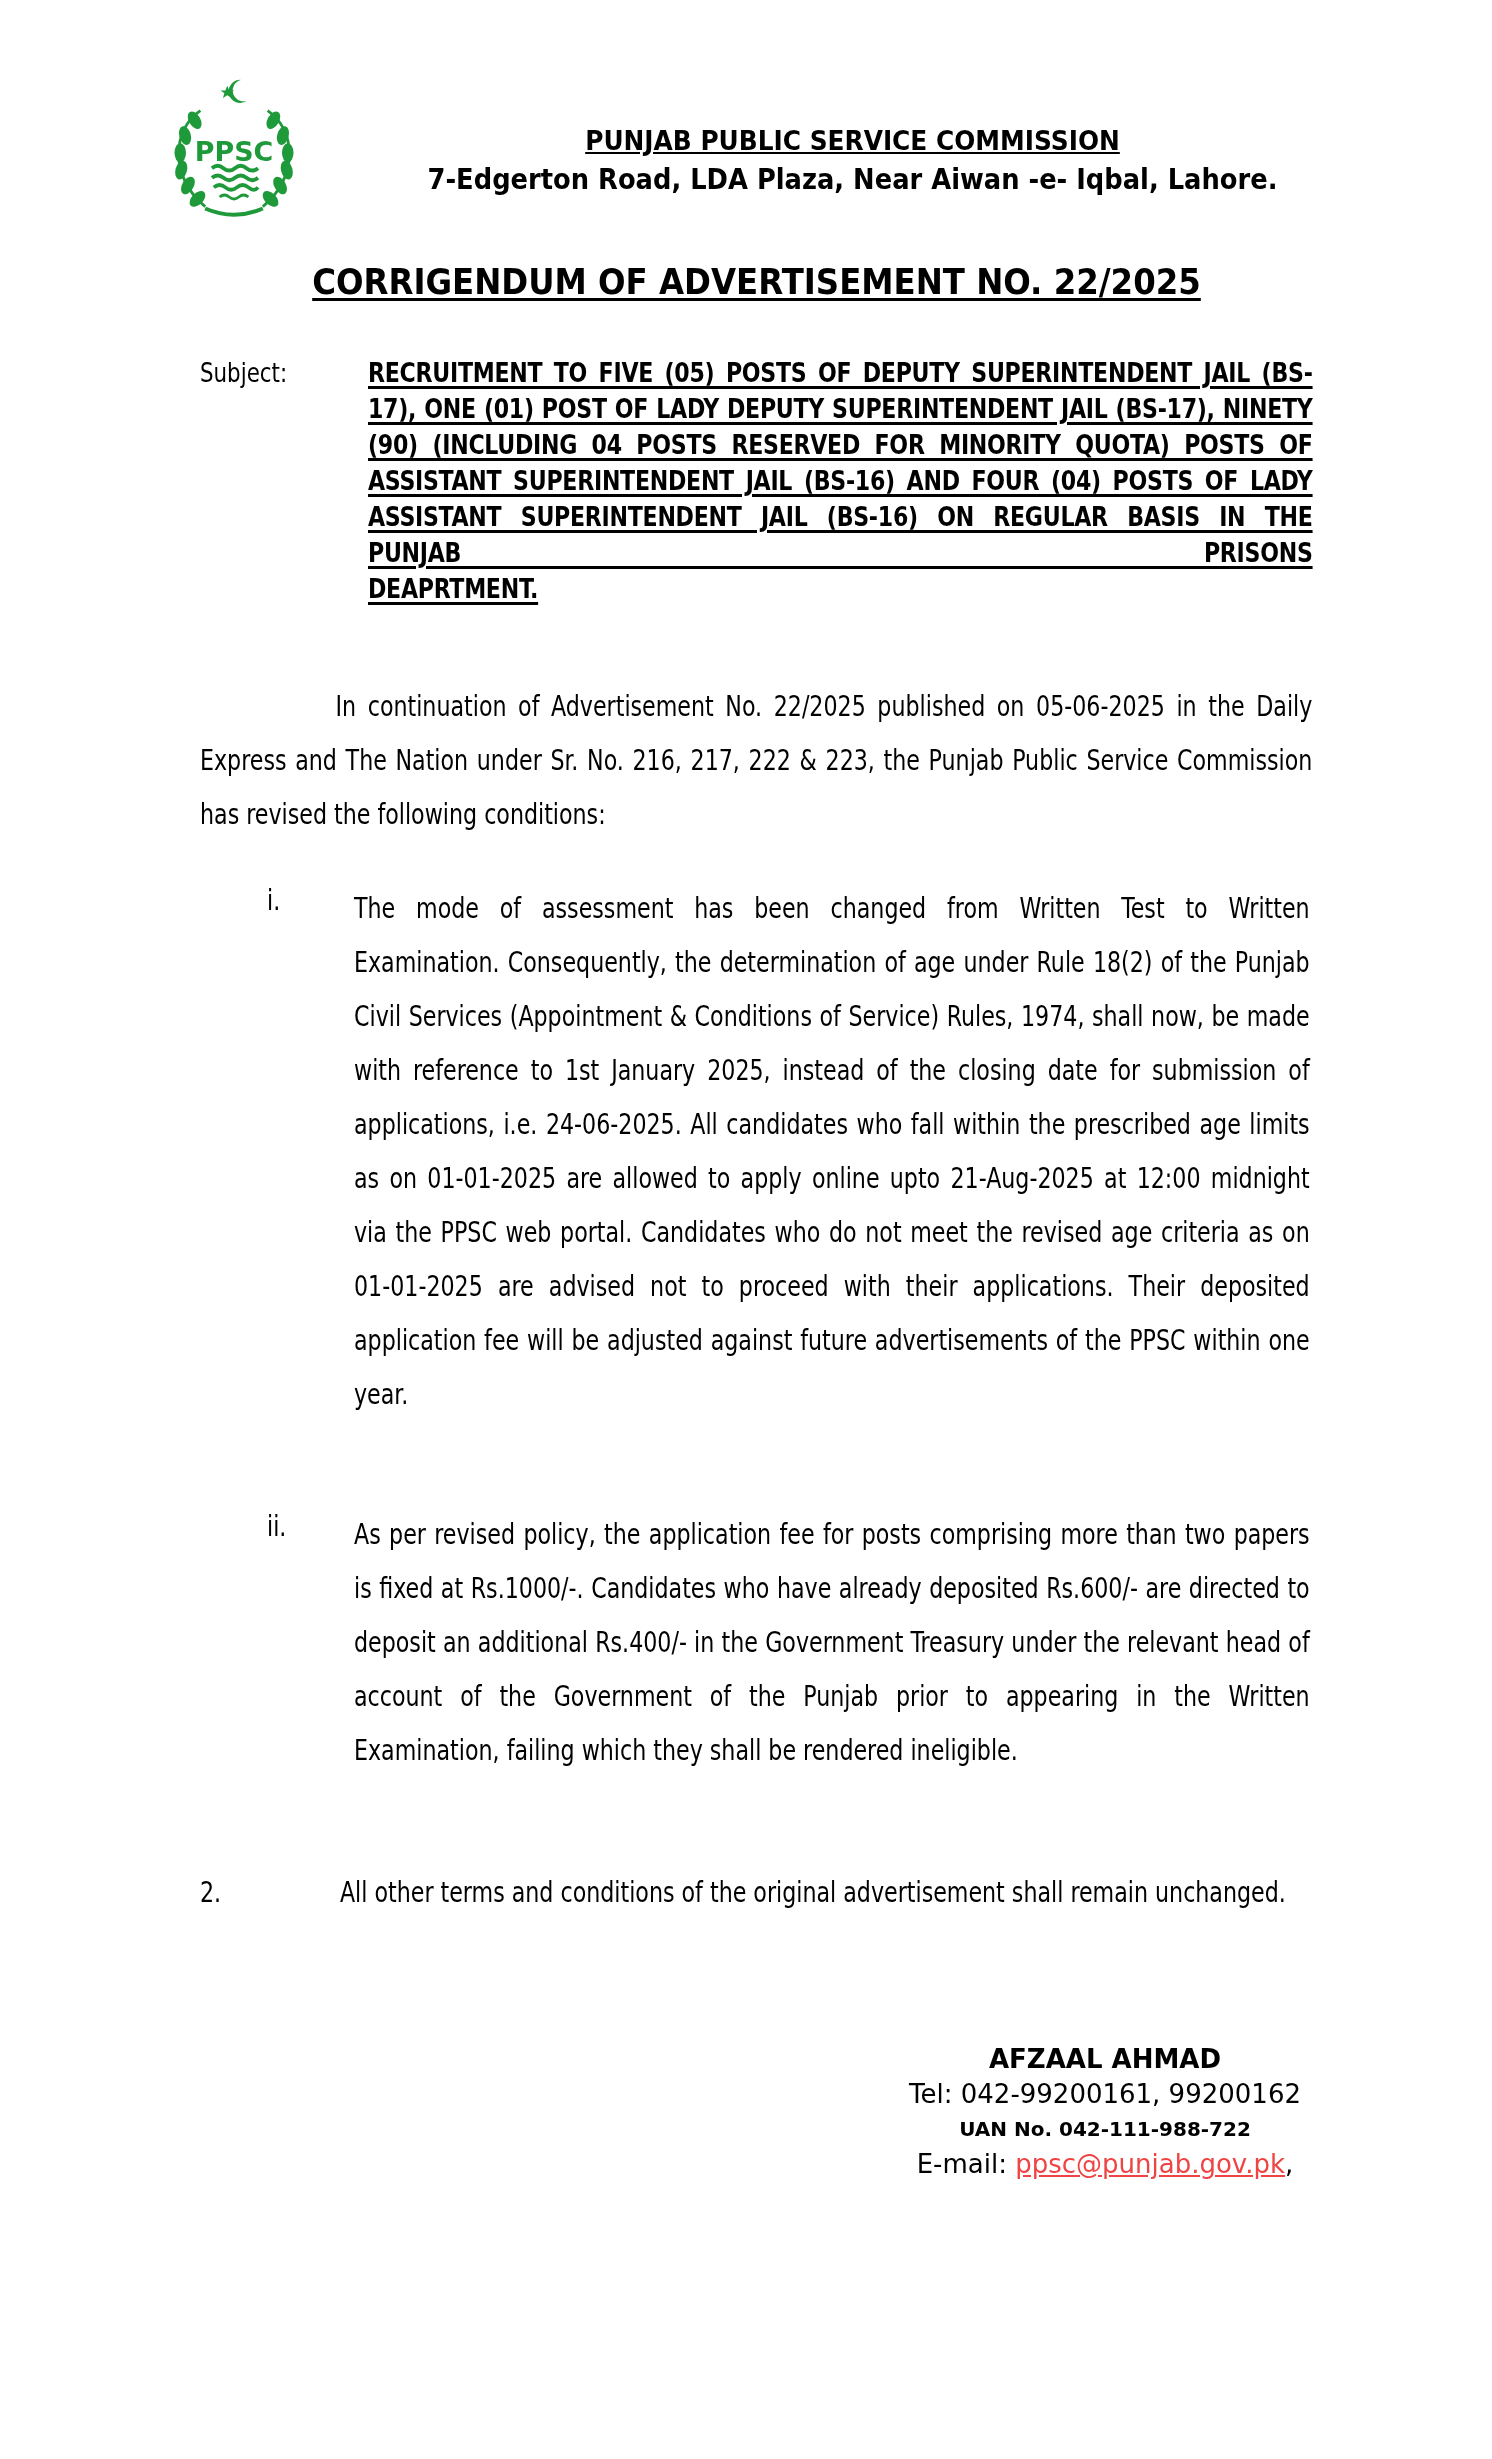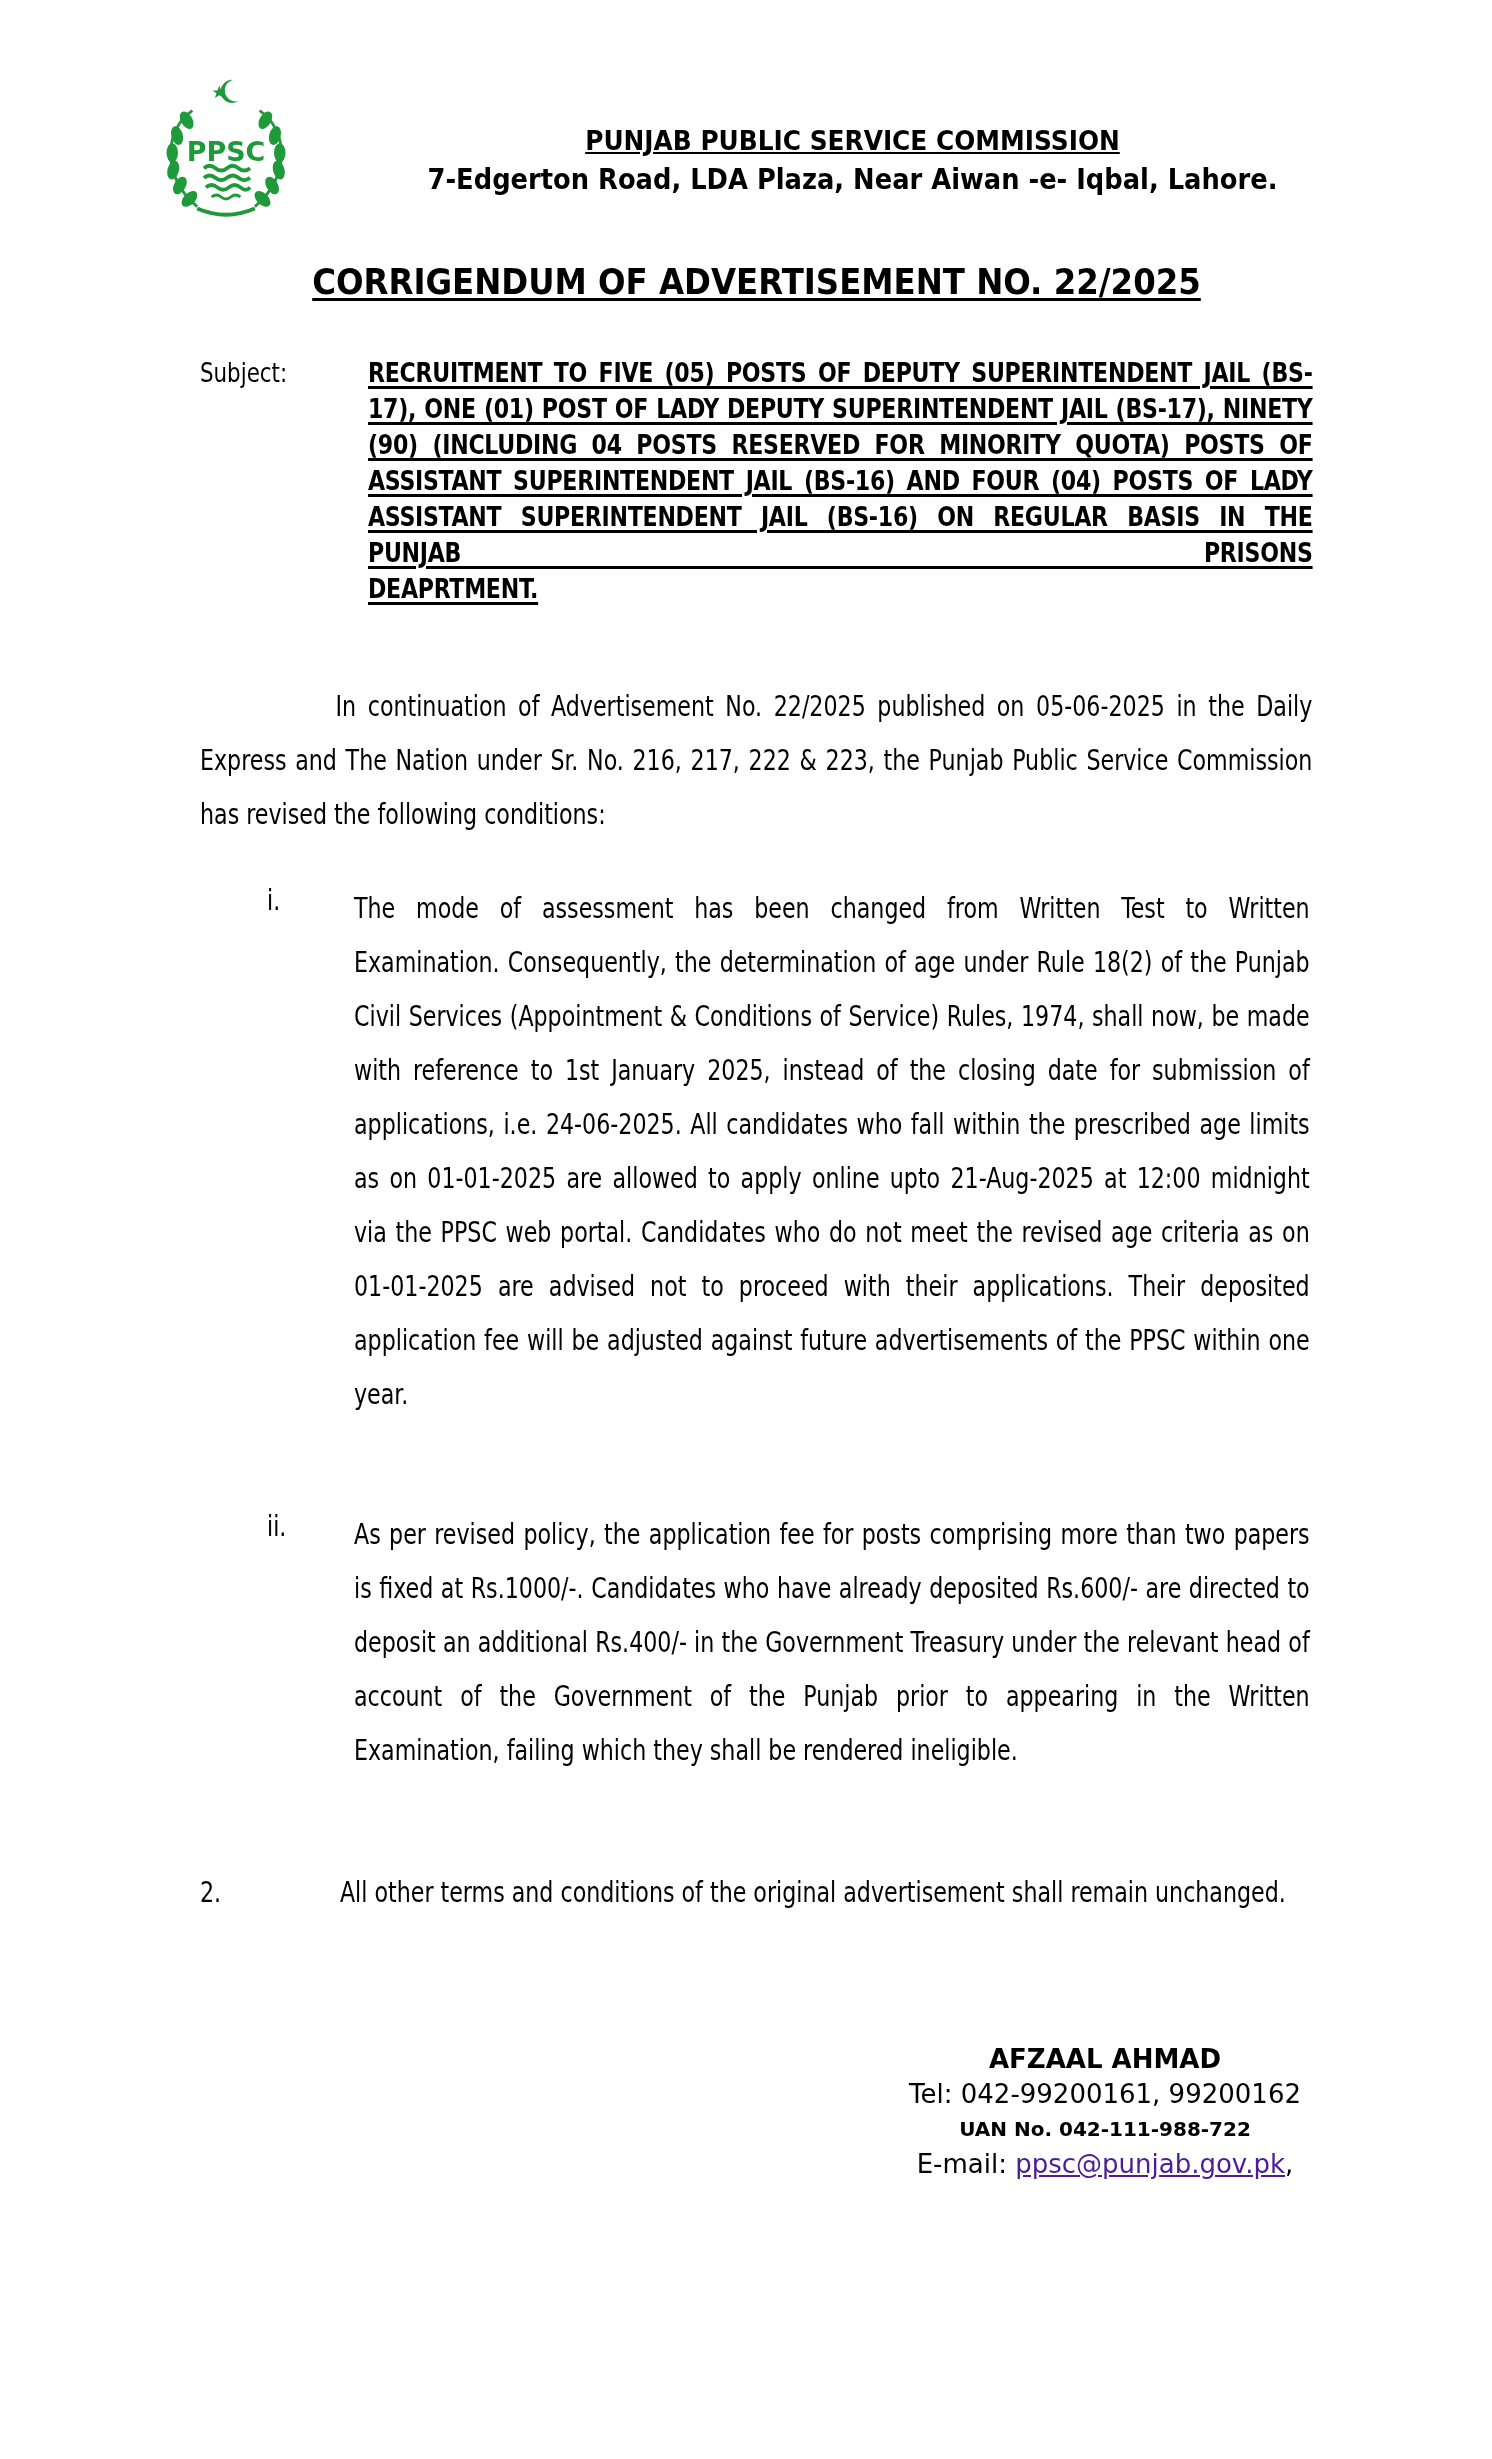--- a/index.html
+++ b/index.html
@@ -1,19 +1,19 @@
 <!DOCTYPE html>
 <html><head>
 <meta charset="utf-8">
 <style>
   html, body { margin: 0; padding: 0; background: #ffffff; }
   body { width: 1493px; height: 2459px; position: relative; overflow: hidden;
          font-family: "DejaVu Sans Condensed", "DejaVu Sans", sans-serif; color: #000; }
   .abs { position: absolute; }
-  .logo { left: 154px; top: 72px; width: 144px; height: 154px; }
+  .logo { left: 162px; top: 72px; width: 144px; height: 154px; }
   .hdr { left: 0; width: 1493px; text-align: center; font-weight: bold; font-family: "DejaVu Sans", sans-serif; }
   .hdr-org { top: 125px; font-size: 27px; text-decoration: underline; left: 106px; transform: scaleX(0.92); }
   .hdr-addr { top: 163px; font-size: 28px; left: 106px; transform: scaleX(0.92); }
   .title { top: 261px; font-size: 36px; text-decoration: underline; left: 9.6px; transform: scaleX(0.9); text-underline-offset: 3.8px; }
   .subj-label { left: 200px; top: 357px; font-size: 27px; transform: scaleX(0.88); transform-origin: left; }
   .subj-text { left: 368px; top: 355px; width: 1038px; font-size: 27px; font-weight: bold; line-height: 36px;
                text-align: justify; text-align-last: justify; text-decoration: underline; text-decoration-thickness: 2.9px;
                text-underline-offset: 3.8px; transform: scaleX(0.91); transform-origin: left; letter-spacing: -0.3px; }
   .subj-text .last { text-align-last: left; }
   .para { font-size: 28px; line-height: 54px; text-align: justify; transform: scaleX(0.88); transform-origin: left; }
@@ -21,21 +21,21 @@
   .item-num { font-size: 28px; transform: scaleX(0.88); transform-origin: left; }
   .n1 { left: 267px; top: 884px; }
   .n2 { left: 267px; top: 1510px; }
   .i1 { left: 354px; top: 882px; width: 1086px; }
   .i2 { left: 354px; top: 1508px; width: 1086px; }
   .p2 { left: 200px; top: 1866px; width: 1264px; }
   .p2 .num { display: inline-block; width: 159px; text-indent: 0; }
   .sig { left: 884px; top: 2042px; width: 442px; text-align: center; font-family: "DejaVu Sans", sans-serif; font-size: 26px; line-height: 35px; }
   .sig .b { font-weight: bold; text-align: center; }
   .sig .uan { font-weight: bold; font-size: 20px; }
-  .sig a { color: #4c1d95; text-decoration: underline; }
+  .sig a { color: #ef4444; text-decoration: underline; }
 </style>
 </head>
 <body>
 
 <div class="abs logo">
   <svg width="144" height="154" viewBox="0 0 150 160">
     <g fill="none" stroke="#1f9a3a">
 
       <path d="M82 8 a12 12 0 1 0 6 22 a10 10 0 1 1 -6 -22 z" fill="#1f9a3a" stroke="none"></path>
 

